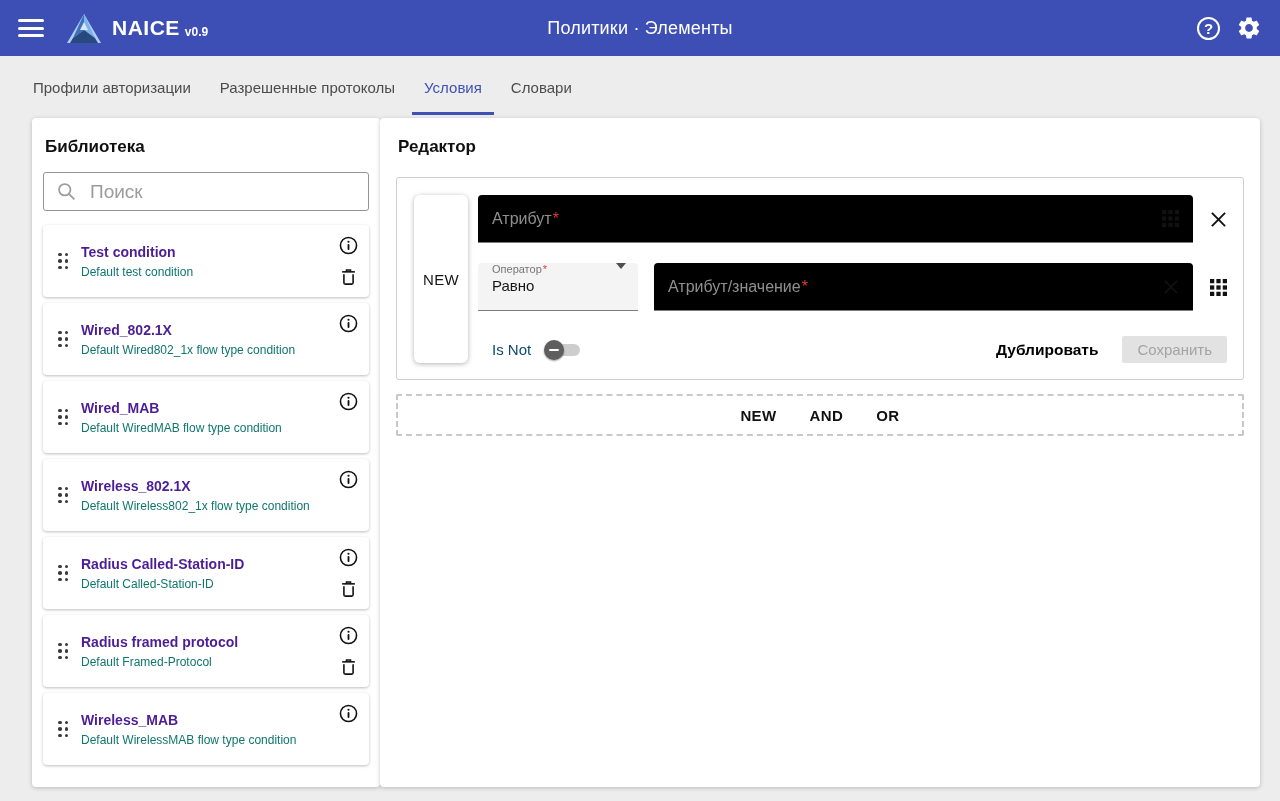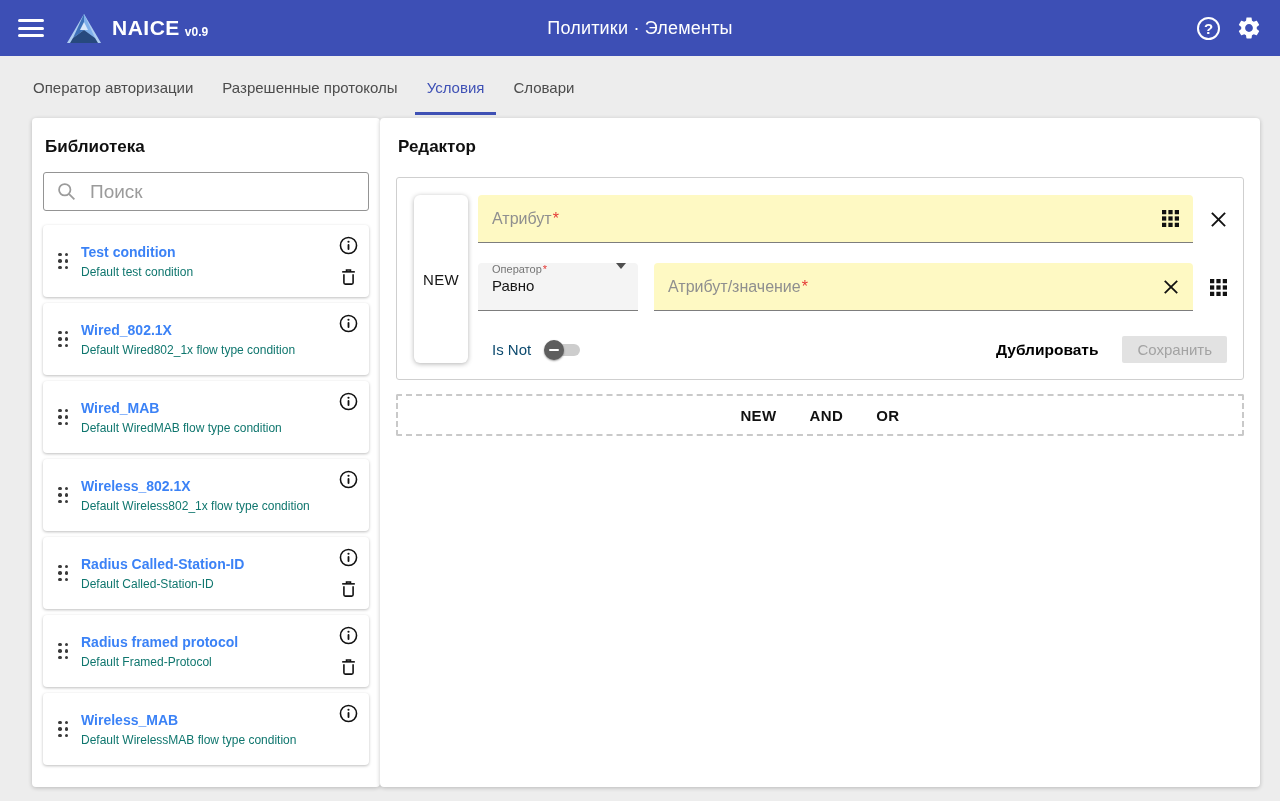--- a/index.html
+++ b/index.html
@@ -65,40 +65,40 @@
   .lib-item{
     background:#fff;border-radius:4px;box-shadow:0 1px 3px rgba(0,0,0,.26);
     height:72px;padding:8px 10px 8px 15px;display:flex;align-items:stretch;cursor:grab;
   }
   .drag-dots{
     align-self:center;display:grid;grid-template-columns:repeat(2,3.5px);grid-auto-rows:3.5px;gap:3px;
     margin-right:13px;cursor:grab;flex:none;
   }
   .drag-dots span{background:#3a3a3a;border-radius:50%;}
   .lib-text{flex:1;display:flex;flex-direction:column;justify-content:center;min-width:0;}
-  .lib-name{font-size:14px;font-weight:700;color:#3b82f6;margin-bottom:5px;white-space:nowrap;}
+  .lib-name{font-size:14px;font-weight:700;color:#4c1d95;margin-bottom:5px;white-space:nowrap;}
   .lib-desc{font-size:12px;color:#0f766e;white-space:nowrap;}
   .lib-actions{display:flex;flex-direction:column;justify-content:space-between;align-items:center;flex:none;padding:2px 0;}
   .icon-btn{background:none;border:none;padding:0;cursor:pointer;display:flex;line-height:0;}
   
   .editor-panel{flex:1;padding:19px 16px;}
   .editor-card{
     border:1px solid #cfcfcf;border-radius:3px;background:#fff;
     margin-top:20px;padding:17px 16px 16px 17px;display:flex;
   }
   .group-box{
     width:54px;align-self:stretch;background:#fff;border-radius:6px;
     box-shadow:0 1px 5px rgba(0,0,0,.3);
     display:flex;align-items:center;justify-content:center;
     font-size:15px;letter-spacing:.3px;color:#161616;margin-right:10px;flex:none;
   }
   .fields{flex:1;min-width:0;}
   .frow{display:flex;align-items:center;}
   .filled-field{
-    background:#fef9c3;border-bottom:1px solid #7d7d7d;border-radius:4px 4px 0 0;
+    background:#000000;border-bottom:1px solid #7d7d7d;border-radius:4px 4px 0 0;
     height:48px;display:flex;align-items:center;padding:0 14px;cursor:text;
   }
   .ph{font-size:16px;color:#8f8f8f;}
   .req{color:var(--required);font-size:16px;margin-left:1px;}
   .attr-field{flex:1;}
   .filled-field .grid-ic{margin-left:auto;}
   .row2{margin-top:20px;}
   .op-select{
     width:160px;flex:none;background:#f4f4f4;border-bottom:1px solid #7d7d7d;border-radius:4px 4px 0 0;
     height:48px;display:flex;align-items:flex-start;padding:0 12px 0 14px;cursor:pointer;
@@ -160,21 +160,21 @@
     <div class="help-btn">?</div>
     <div class="gear-btn">
       <svg width="26" height="26" viewBox="0 0 24 24" fill="#fff">
           <path d="M19.14,12.94c0.04-0.3,0.06-0.61,0.06-0.94c0-0.32-0.02-0.64-0.07-0.94l2.03-1.58c0.18-0.14,0.23-0.41,0.12-0.61 l-1.92-3.32c-0.12-0.22-0.37-0.29-0.59-0.22l-2.39,0.96c-0.5-0.38-1.03-0.7-1.62-0.94L14.4,2.81c-0.04-0.24-0.24-0.41-0.48-0.41 h-3.84c-0.24,0-0.43,0.17-0.47,0.41L9.25,5.35C8.66,5.59,8.12,5.92,7.63,6.29L5.24,5.33c-0.22-0.08-0.47,0-0.59,0.22L2.74,8.87 C2.62,9.08,2.66,9.34,2.86,9.48l2.03,1.58C4.84,11.36,4.8,11.69,4.8,12s0.02,0.64,0.07,0.94l-2.03,1.58 c-0.18,0.14-0.23,0.41-0.12,0.61l1.92,3.32c0.12,0.22,0.37,0.29,0.59,0.22l2.39-0.96c0.5,0.38,1.03,0.7,1.62,0.94l0.36,2.54 c0.05,0.24,0.24,0.41,0.48,0.41h3.84c0.24,0,0.44-0.17,0.47-0.41l0.36-2.54c0.59-0.24,1.13-0.56,1.62-0.94l2.39,0.96 c0.22,0.08,0.47,0,0.59-0.22l1.92-3.32c0.12-0.22,0.07-0.47-0.12-0.61L19.14,12.94z M12,15.6c-1.98,0-3.6-1.62-3.6-3.6 s1.62-3.6,3.6-3.6s3.6,1.62,3.6,3.6S13.98,15.6,12,15.6z"></path>
         </svg>
     </div>
   </div>
 </header>
 
 <nav class="tab-bar">
-  <div class="tab">Оператор авторизации</div>
+  <div class="tab">Профили авторизации</div>
   <div class="tab">Разрешенные протоколы</div>
   <div class="tab active">Условия</div>
   <div class="tab">Словари</div>
 </nav>
 
 <div class="content">
 
   <section class="panel library-panel">
     <h2>Библиотека</h2>
     <div class="search-wrap">

